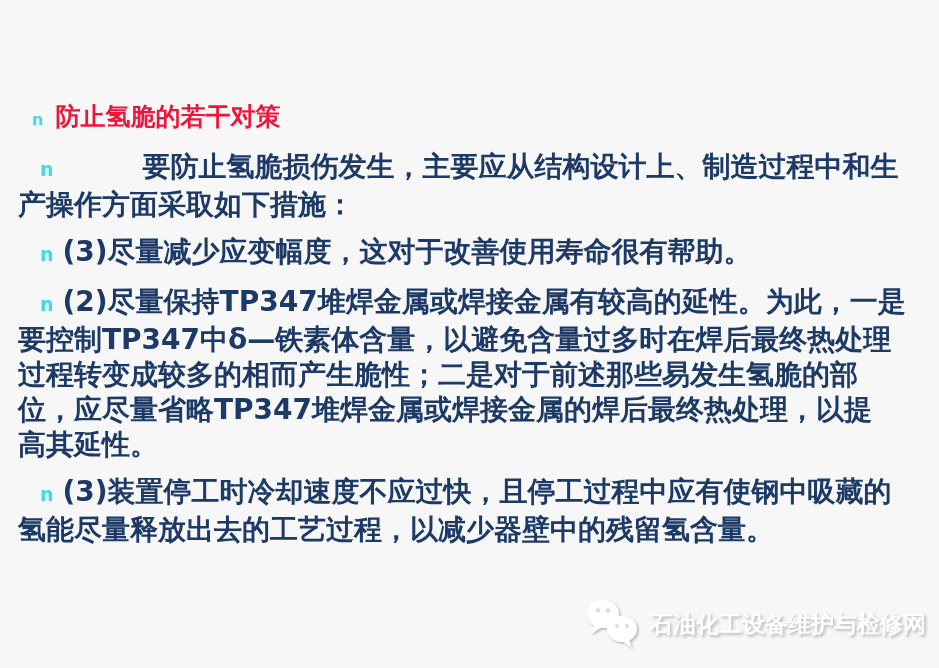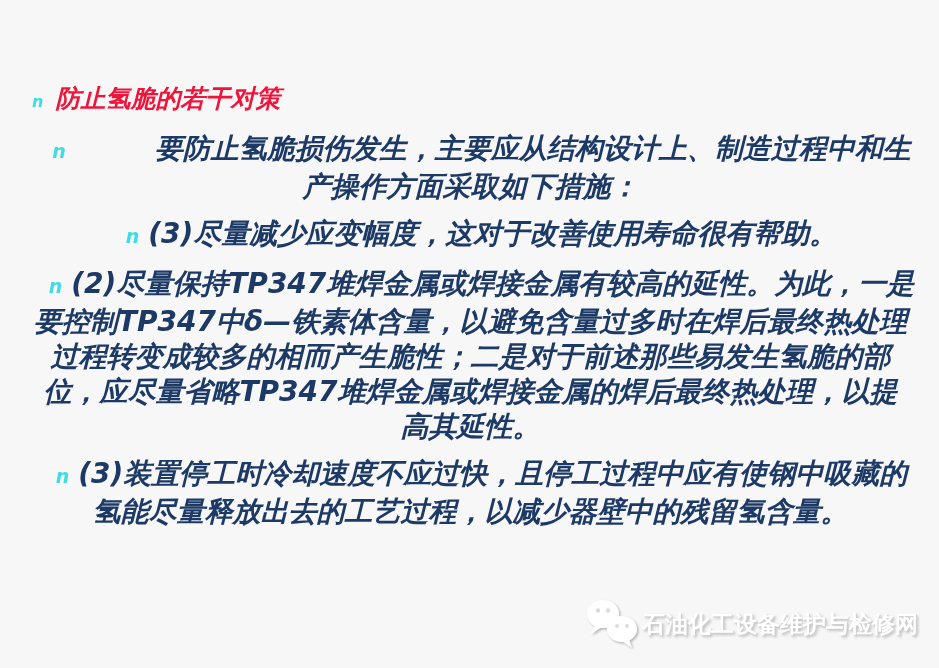--- a/index.html
+++ b/index.html
@@ -3,28 +3,27 @@
 <meta charset="utf-8">
 <style>
   html,body { margin:0; padding:0; background:#f7f7f8; }
   .slide {
     position:relative;
     width:939px; height:668px;
     background:#f7f7f8;
     overflow:hidden;
     font-family:"DejaVu Sans","Liberation Sans",sans-serif;
   }
-  .content { position:absolute; left:6px; top:84px; width:929px;font-style:italic; }
+  .content { position:absolute; left:6px; top:102px; width:929px; }
   .para {
     font-weight:bold;
     color:#1d3a66;
     font-size:28px;
     line-height:35px;
     margin:12px;
-    text-align:center;
   }
   .para .text { white-space:pre; }
   .bullet {
     display:inline-block;
     margin-left:22px; margin-right:9px;
     color:#3fdce2;
     font-size:19px;
     font-weight:bold;
   }
   .title-line {
@@ -33,21 +32,21 @@
     font-weight:bold;
     margin:0 0 14px 0;
   }
   .title-line .bullet { font-size:16px; margin-left:26px; margin-right:12px; }
   .tab { display:inline-block; width:80px; }
   .mt6 { margin-top:6px; }
   .mt5 { margin-top:5px; }
   .mt9 { margin-top:9px; }
   .watermark {
     position:absolute; left:584px; top:598px;
-    display:flex; align-items:center; gap:0;justify-content:space-between;
+    display:flex; align-items:center; gap:8px;justify-content:space-between;
   }
   .wm-text {
     color:#ffffff;
     font-size:23px;
     font-weight:bold;
     white-space:pre;
     text-shadow:1px 1px 0 #cfcfcf, 2px 2px 3px #b9b9b9;
   }
 </style>
 </head>

